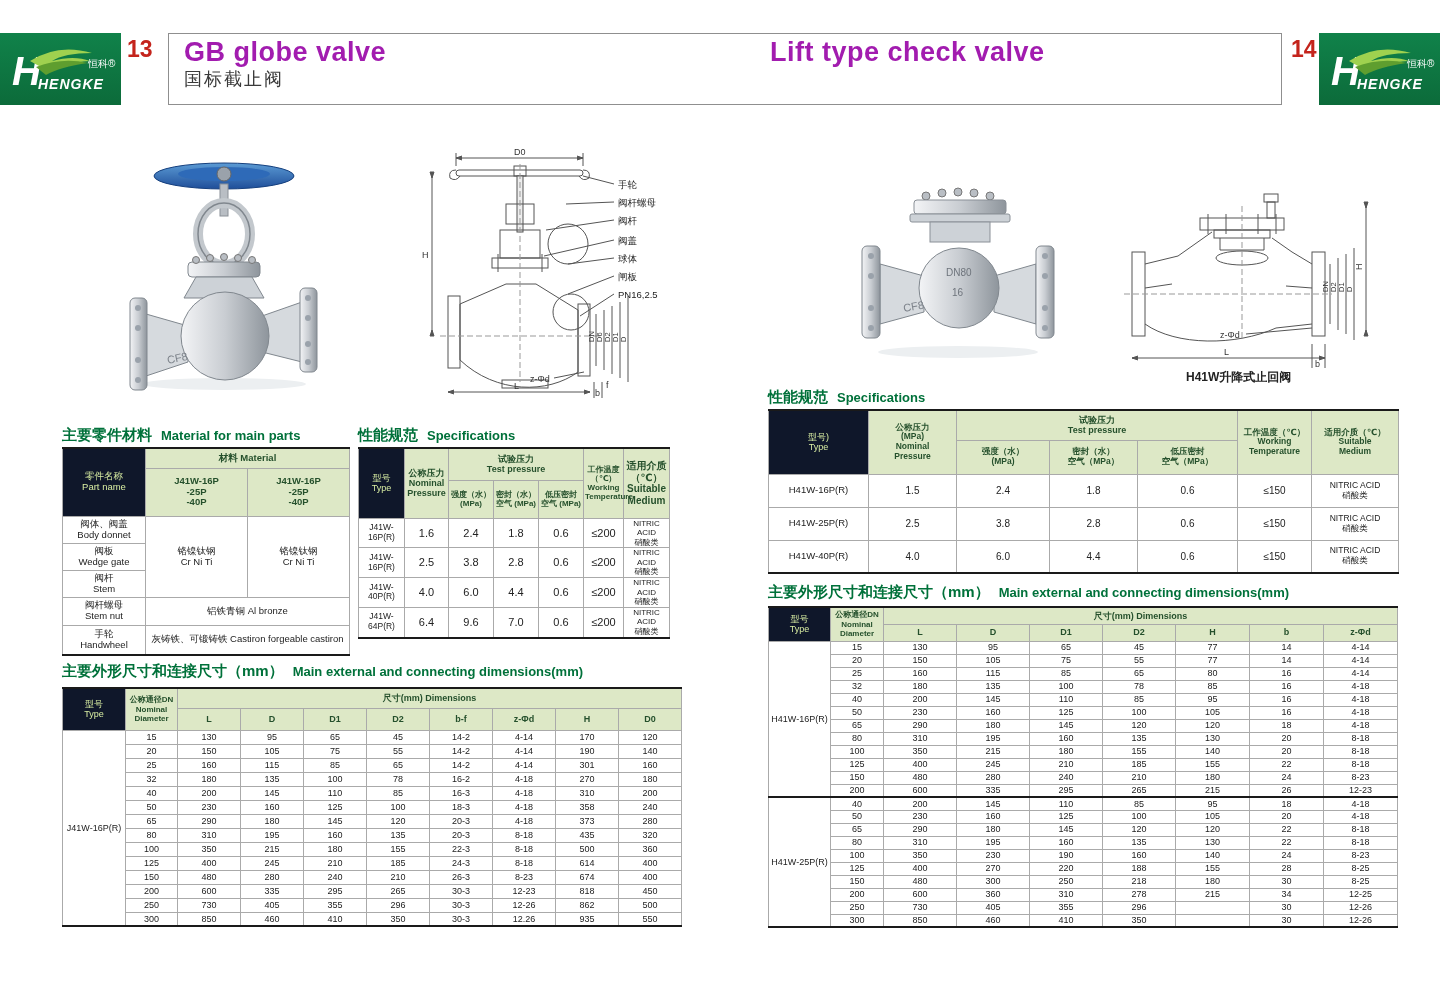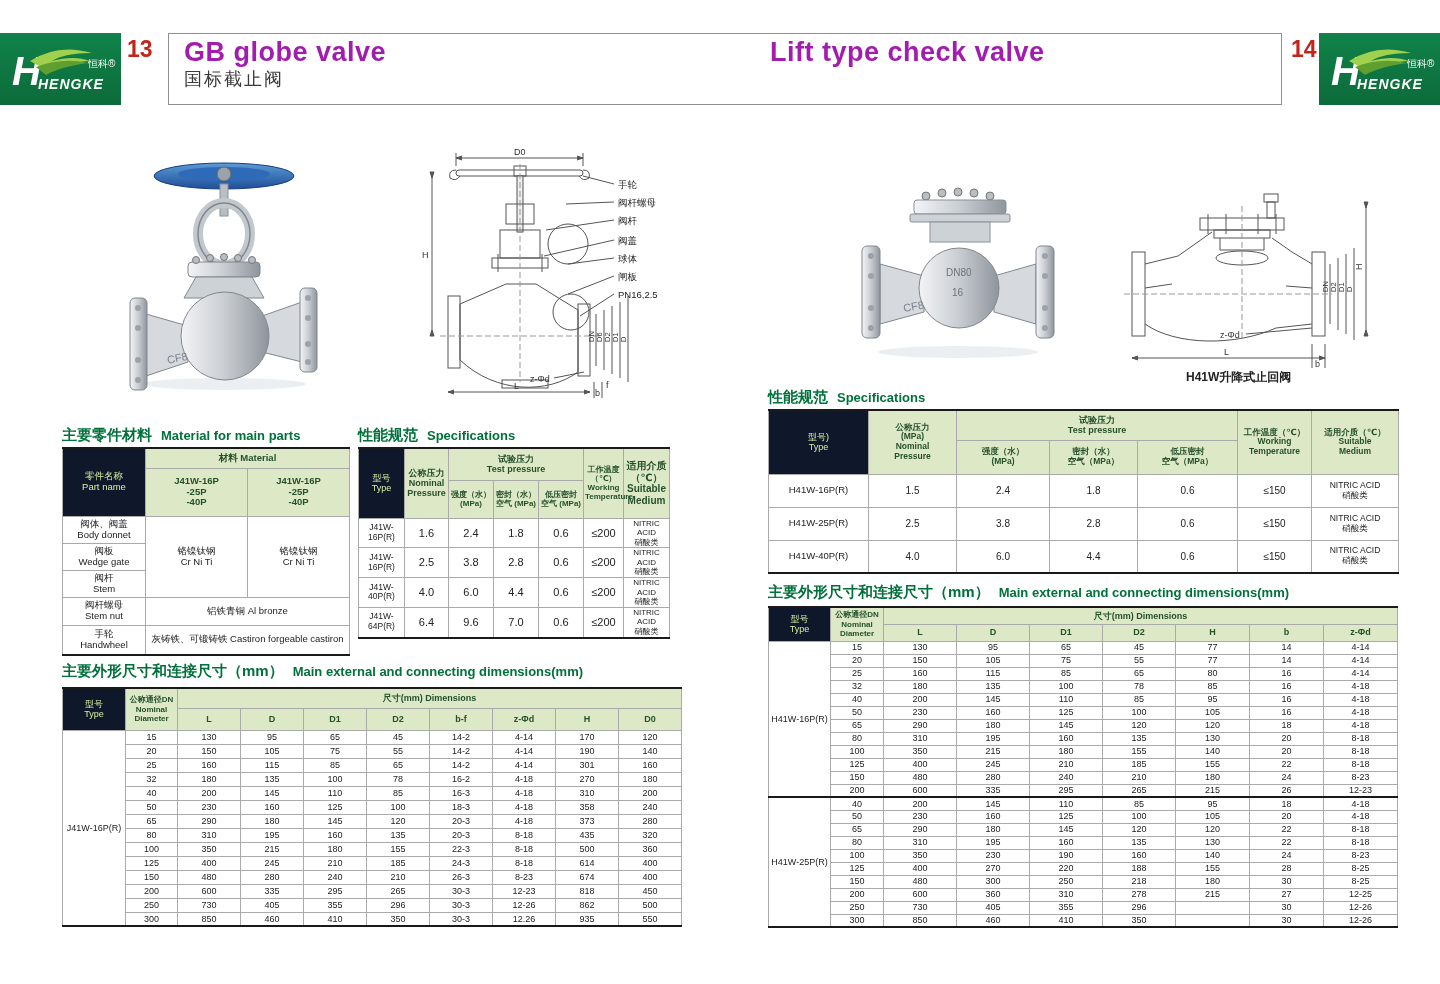--- a/index.html
+++ b/index.html
@@ -886,21 +886,21 @@
           <td>30</td>
           <td>8-25</td>
         </tr>
         <tr>
           <td>200</td>
           <td>600</td>
           <td>360</td>
           <td>310</td>
           <td>278</td>
           <td>215</td>
-          <td>27</td>
+          <td>34</td>
           <td>12-25</td>
         </tr>
         <tr>
           <td>250</td>
           <td>730</td>
           <td>405</td>
           <td>355</td>
           <td>296</td>
           <td></td>
           <td>30</td>

